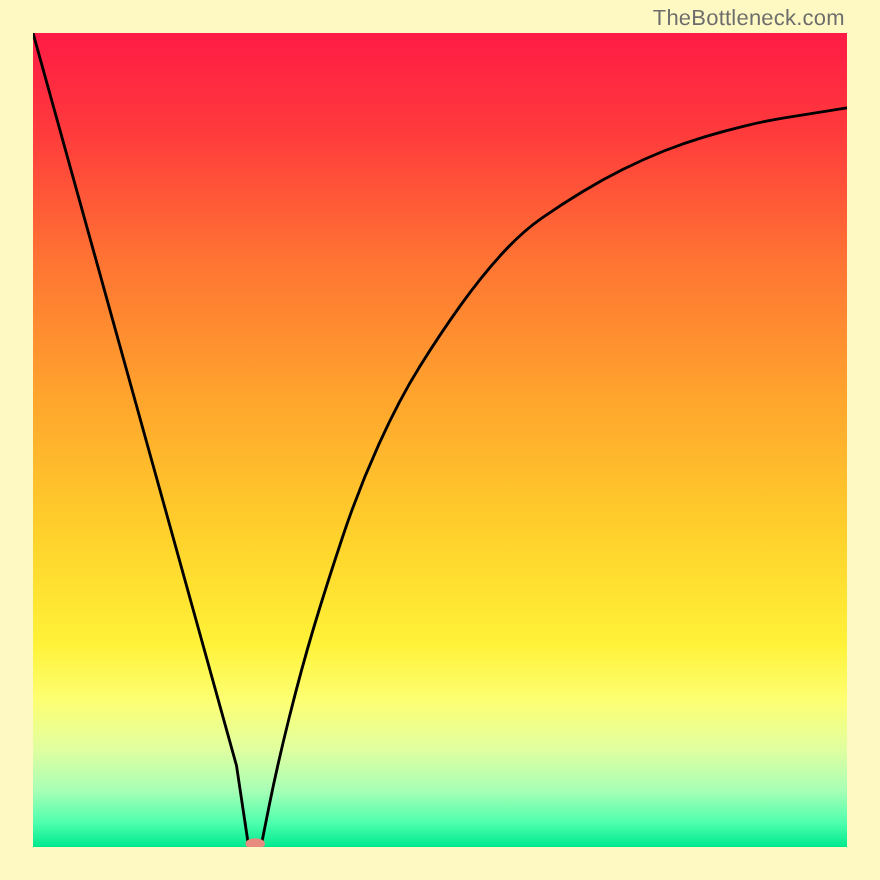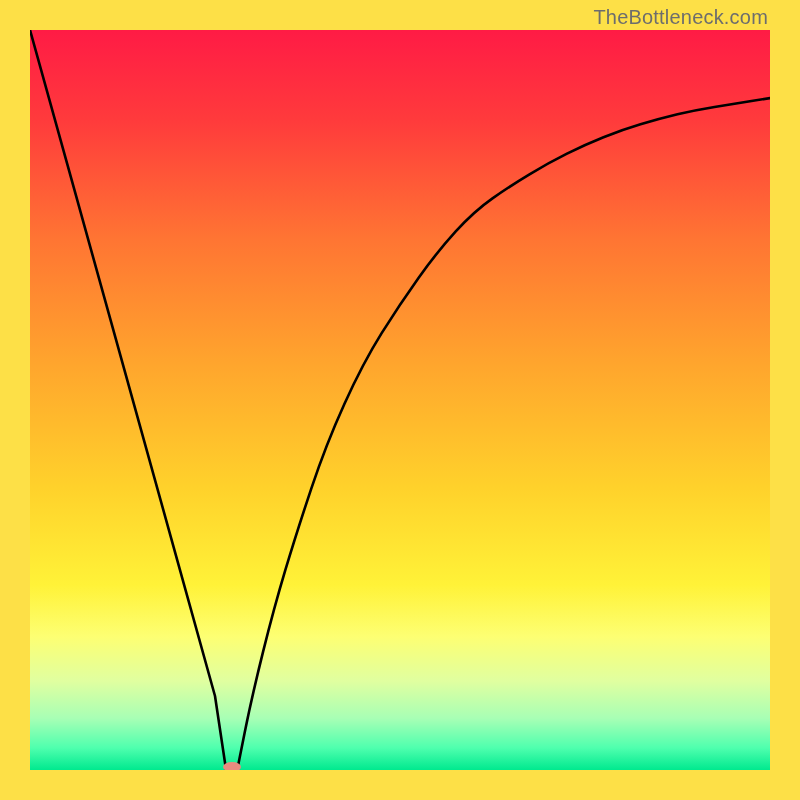--- a/index.html
+++ b/index.html
@@ -8,21 +8,21 @@
     width: 800px;
     height: 800px;
     overflow: hidden;
     background: #000;
     font-family: Arial, Helvetica, sans-serif;
   }
   .frame {
     position: relative;
     width: 800px;
     height: 800px;
-    background: #fde047;
+    background: #fef9c3;
   }
   .plot-area {
     position: absolute;
     left: 30px;
     top: 30px;
     width: 740px;
     height: 740px;
     overflow: hidden;
   }
   .gradient-bg {

